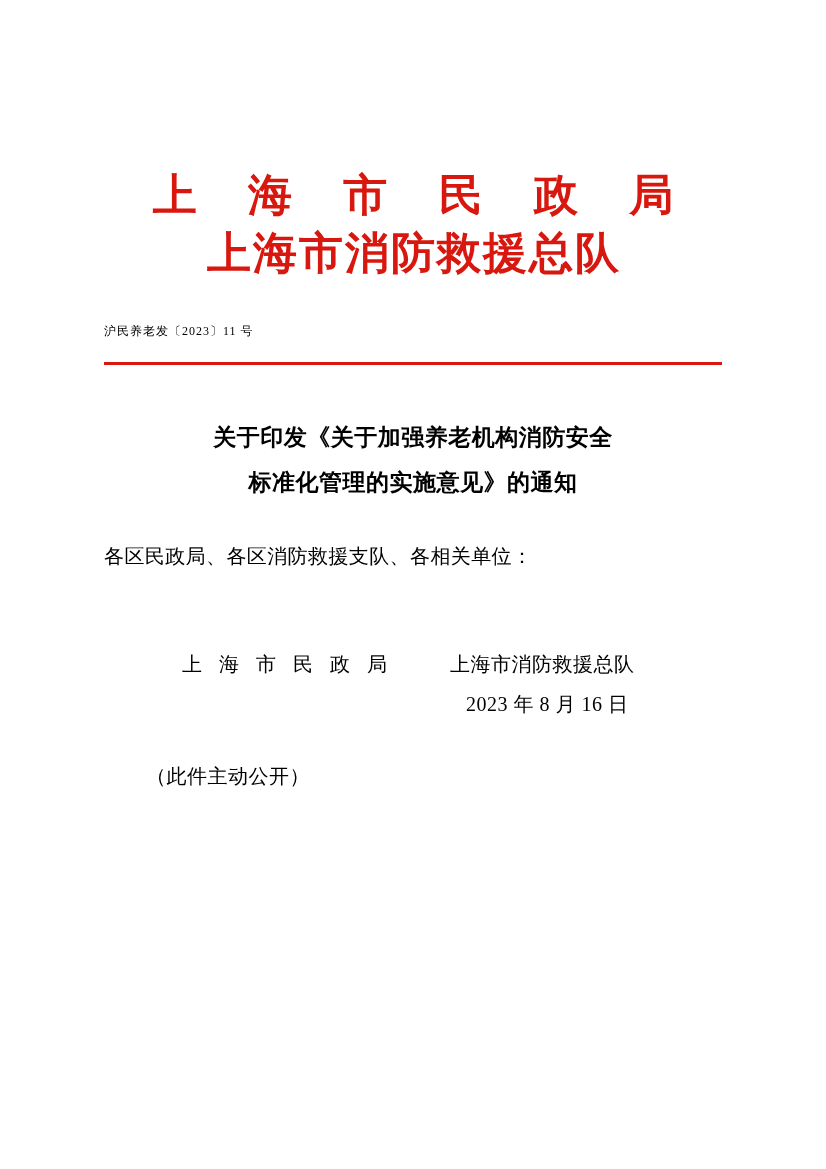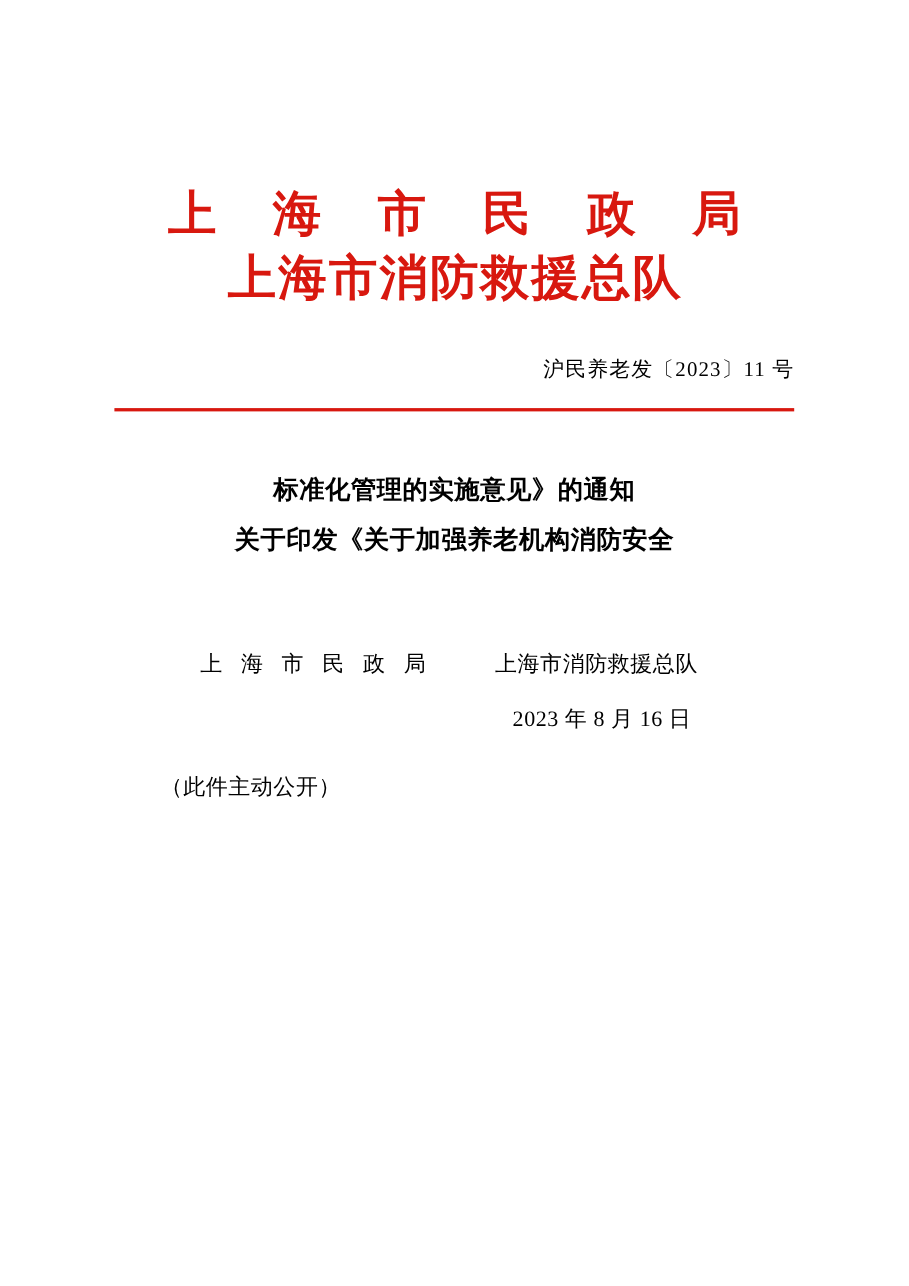--- a/index.html
+++ b/index.html
@@ -41,22 +41,22 @@
     font-family: "DejaVu Serif", "Liberation Serif", serif;
     font-weight: bold;
     font-size: 44px;
     letter-spacing: 2px;
     line-height: 1.22;
     text-indent: 2px;
     white-space: nowrap;
     margin-top: 4px;
   }
   .doc-number {
-    text-align: right;
-    font-size: 19px;
+    text-align: left;
+    font-size: 12px;
     letter-spacing: 1px;
     margin-top: 44px;
   }
   .red-rule {
     margin-top: 22px;
     height: 3px;
     background: #d8180f;
   }
   .title {
     text-align: center;
@@ -101,21 +101,21 @@
   .sig-right {
     position: absolute;
     left: 346px;
     top: 0;
     letter-spacing: 0.5px;
     white-space: nowrap;
   }
   .sig-date {
     position: absolute;
     left: 362px;
-    top: 50px;
+    top: 40px;
     letter-spacing: 0.5px;
     white-space: nowrap;
   }
   .public-note {
     margin-top: 6px;
     font-size: 20px;
     letter-spacing: 0.5px;
     margin-left: 42px;
   }
 </style>
@@ -127,24 +127,25 @@
   <div class="masthead">
     <div class="org-line-1">上 海 市 民 政 局</div>
     <div class="org-line-2">上海市消防救援总队</div>
   </div>
 
   <div class="doc-number">沪民养老发〔2023〕11 号</div>
 
   <div class="red-rule"></div>
 
   <div class="title">
+    <span class="tline">关于印发《关于加强养老机构消防安全</span>
     <span class="tline">标准化管理的实施意见》的通知</span>
-    <span class="tline">关于印发《关于加强养老机构消防安全</span>
   </div>
 
+  <div class="salutation">各区民政局、各区消防救援支队、各相关单位：</div>
 
 
   <div class="signature">
     <div class="sig-left">上 海 市 民 政 局</div>
     <div class="sig-right">上海市消防救援总队</div>
     <div class="sig-date">2023 年 8 月 16 日</div>
   </div>
 
   <div class="public-note">（此件主动公开）</div>
 

